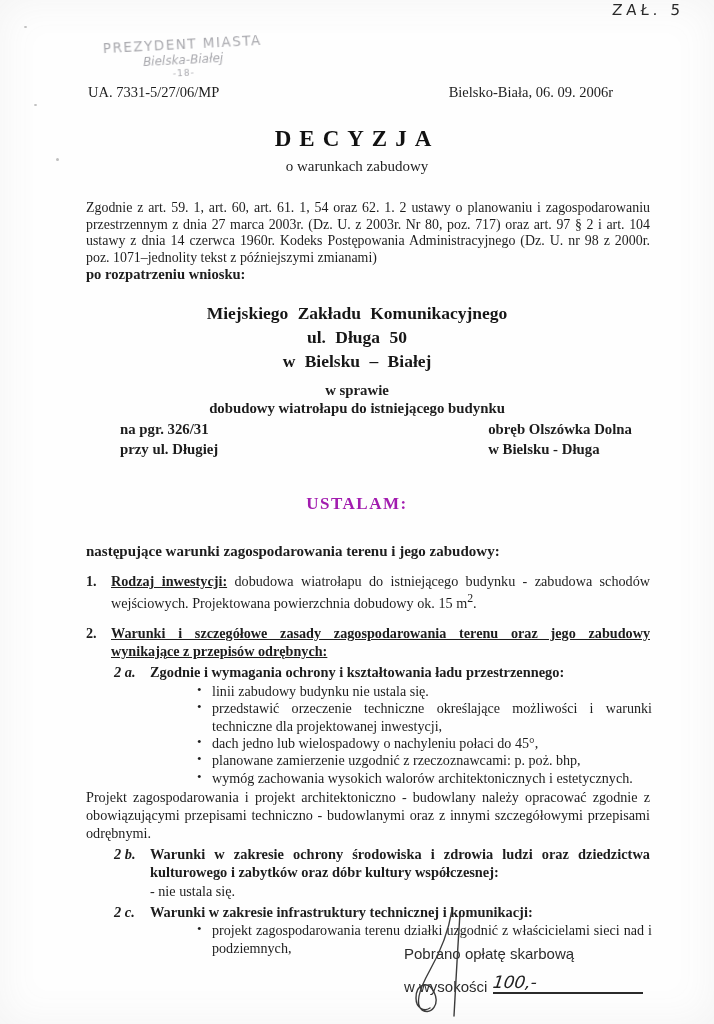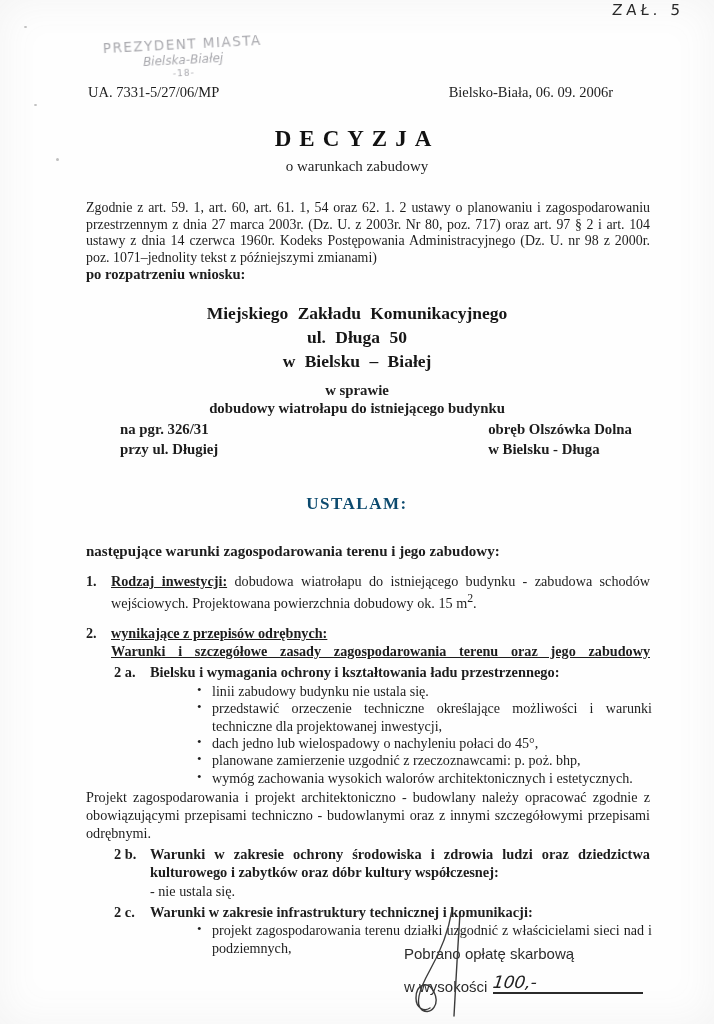--- a/index.html
+++ b/index.html
@@ -63,21 +63,21 @@
   }
   .case-intro{text-align:center;font-weight:bold;font-size:14.8px;margin-top:9px;}
   .case-subject{text-align:center;font-weight:bold;font-size:14.8px;margin-top:1px;}
   .location-row{
     display:flex;justify-content:space-between;
     margin:3px 82px 0 120px;
     font-weight:bold;font-size:14.8px;line-height:1.35;
   }
   .ustalam{
     text-align:center;font-weight:bold;font-size:17px;
-    letter-spacing:1.5px;margin-top:34px;color:#0c4a6e;
+    letter-spacing:1.5px;margin-top:34px;color:#a21caf;
   }
   .conditions-intro{
     margin:29px 64px 0 86px;
     font-weight:bold;font-size:15px;
   }
   .num-item{
     position:relative;
     margin:13px 64px 0 86px;
     padding-left:25px;
     font-size:14.2px;line-height:1.24;
@@ -86,21 +86,21 @@
   .num-item .num{position:absolute;left:0;top:0;font-weight:bold;}
   .u-bold{font-weight:bold;text-decoration:underline;}
   .stretch{display:block;text-align:justify;text-align-last:justify;}
   .item2-l2{display:block;}
   .sub-head{
     position:relative;
     margin:3px 64px 0 114px;
     padding-left:36px;
     font-weight:bold;font-size:14.4px;line-height:1.26;
   }
-  .sub-head .sub-num{position:absolute;left:0;top:0;font-weight:bold;}
+  .sub-head .sub-num{position:absolute;left:0;top:0;font-weight:bold;font-style:italic;}
   .bullets{
     list-style:none;
     margin:1px 62px 0 196px;padding:0;
     font-size:14.1px;line-height:1.24;
   }
   .bullets li{
     position:relative;padding-left:16px;
     text-align:justify;
   }
   .bullets li::before{
@@ -188,27 +188,27 @@
 
     <div class="conditions-intro">następujące warunki zagospodarowania terenu i jego zabudowy:</div>
 
     <div class="num-item">
       <span class="num">1.</span>
       <span class="u-bold">Rodzaj inwestycji:</span><span> dobudowa wiatrołapu do istniejącego budynku - zabudowa schodów wejściowych. Projektowana powierzchnia dobudowy ok. 15 m</span><sup>2</sup><span>.</span>
     </div>
 
     <div class="num-item">
       <span class="num">2.</span>
+      <span class="u-bold stretch">Warunki i szczegółowe zasady zagospodarowania terenu oraz jego zabudowy</span>
       <span class="u-bold item2-l2">wynikające z przepisów odrębnych:</span>
-      <span class="u-bold stretch">Warunki i szczegółowe zasady zagospodarowania terenu oraz jego zabudowy</span>
     </div>
 
     <div class="sub-head">
       <span class="sub-num">2 a.</span>
-      <span>Bielsku i wymagania ochrony i kształtowania ładu przestrzennego:</span>
+      <span>Zgodnie i wymagania ochrony i kształtowania ładu przestrzennego:</span>
     </div>
 
     <ul class="bullets">
       <li>linii zabudowy budynku nie ustala się.</li>
       <li>przedstawić orzeczenie techniczne określające możliwości i warunki techniczne dla projektowanej inwestycji,</li>
       <li>dach jedno lub wielospadowy o nachyleniu połaci do 45°,</li>
       <li>planowane zamierzenie uzgodnić z rzeczoznawcami: p. poż. bhp,</li>
       <li>wymóg zachowania wysokich walorów architektonicznych i estetycznych.</li>
     </ul>
 

